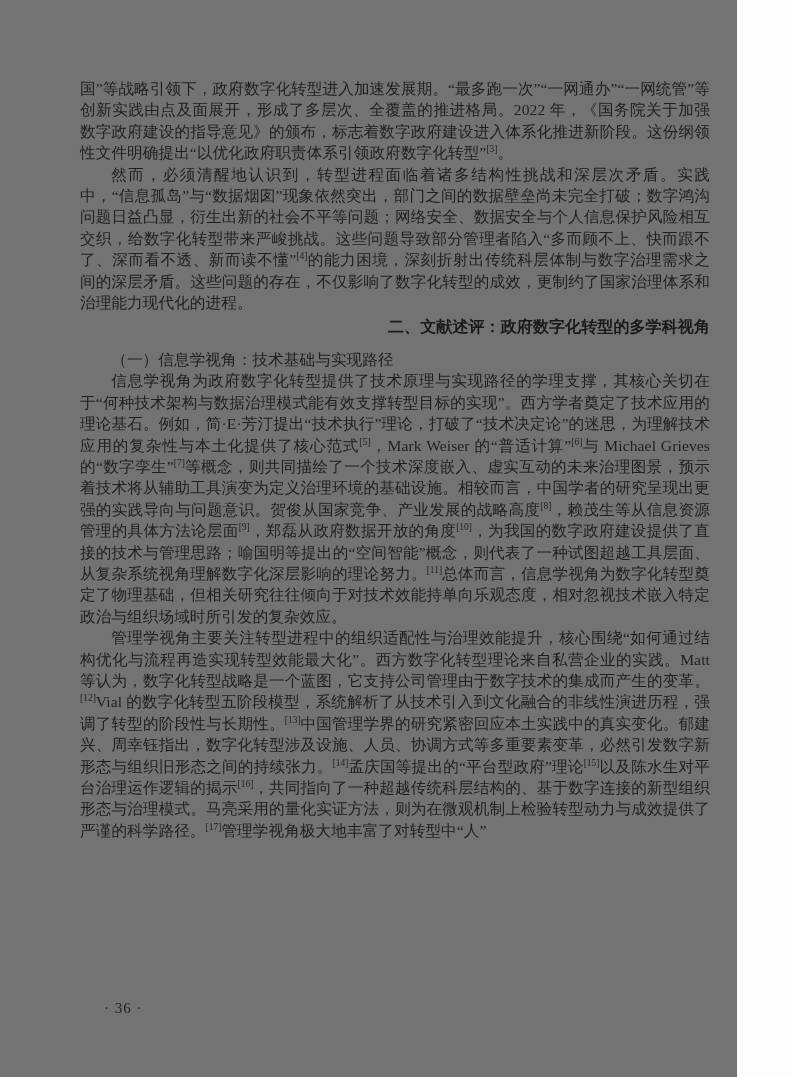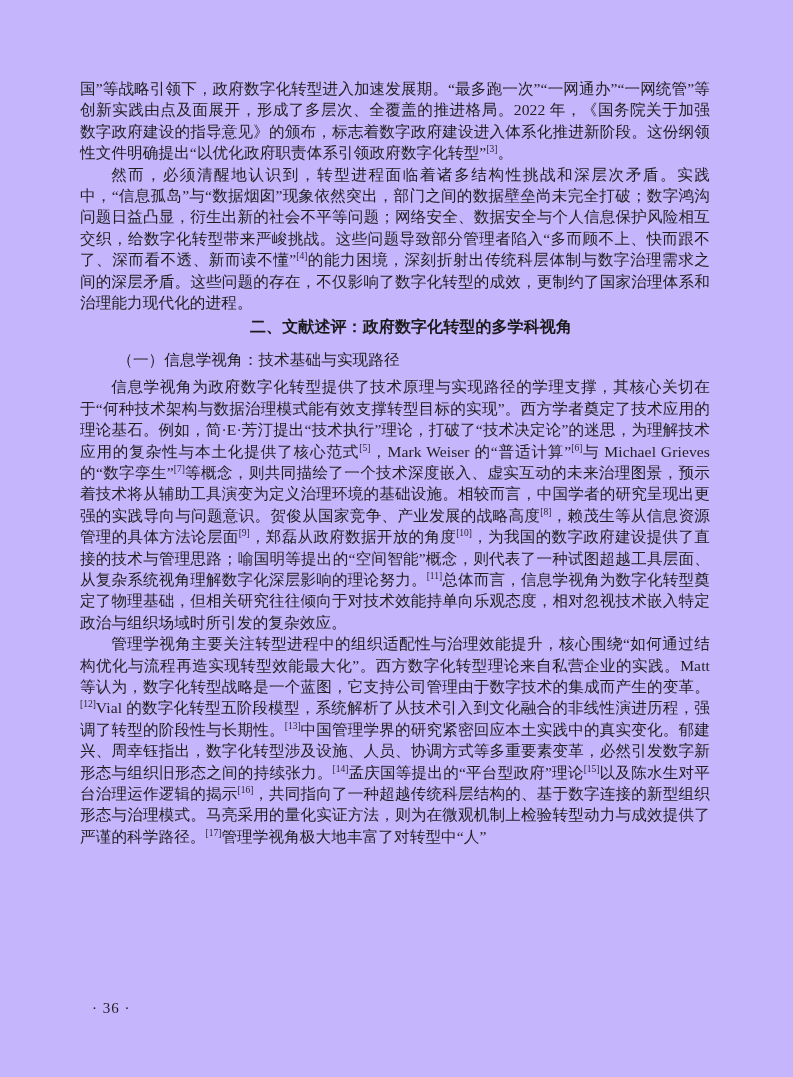--- a/index.html
+++ b/index.html
@@ -10,23 +10,23 @@
     width: 793px;
     height: 1077px;
     background: #fdfdfd;
     color: #1f1f1f;
     font-family: "Liberation Serif", "DejaVu Serif", serif;
     overflow: hidden;
     position: relative;
   }
   .page {
     position: relative;
-    width: 793px;
+    width: 737px;
     height: 1077px;
-    background: #c4b5fd;
+    background: #737373;
     box-sizing: border-box;
     padding-left: 18px;
   }
   .content {
     position: absolute;
     left: 80px;
     top: 78px;
     width: 630px;
     font-size: 15.6px;
     line-height: 21.4px;
@@ -41,40 +41,40 @@
   .content p.indent {
     text-indent: 2em;
   }
   .content h2.section-heading {
     font-family: "Liberation Sans", "DejaVu Sans", sans-serif;
     font-size: 16px;
     font-weight: bold;
     margin: 3px 0 11px 0;
     padding: 0;
     text-indent: 2em;
-    text-align: center;
+    text-align: right;
     color: #1a1a1a;
   }
   .content h3.subsection-heading {
     font-size: 15.6px;
     font-weight: normal;
-    margin: 6px;
+    margin: 0;
     padding: 0;
     text-indent: 2em;
     text-align: left;
   }
   sup.cite {
     font-size: 9.5px;
     line-height: 0;
     vertical-align: super;
     letter-spacing: 0;
   }
   .page-footer {
     position: absolute;
-    left: 92px;
+    left: 104px;
     top: 1000px;
     font-size: 15px;
     letter-spacing: 1px;
     color: #222;
   }
 </style>
 </head>
 <body>
 
 <div class="page">

